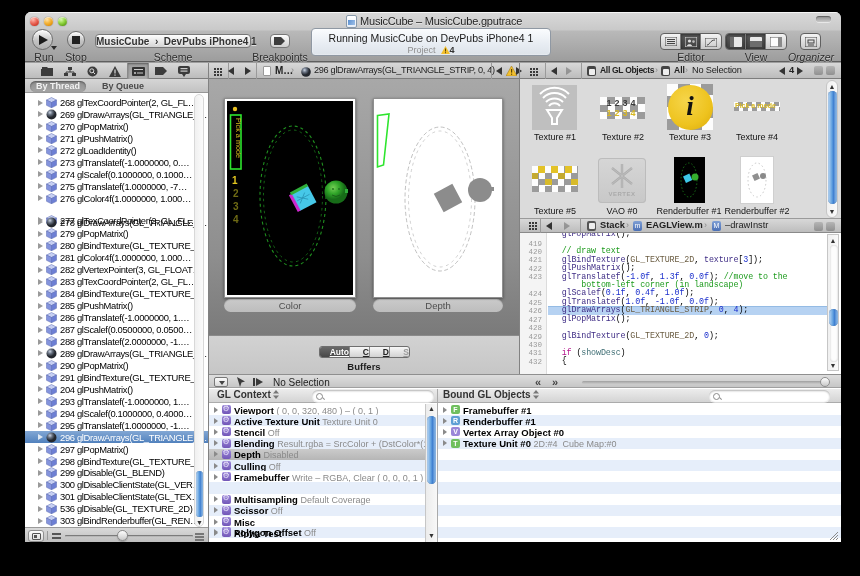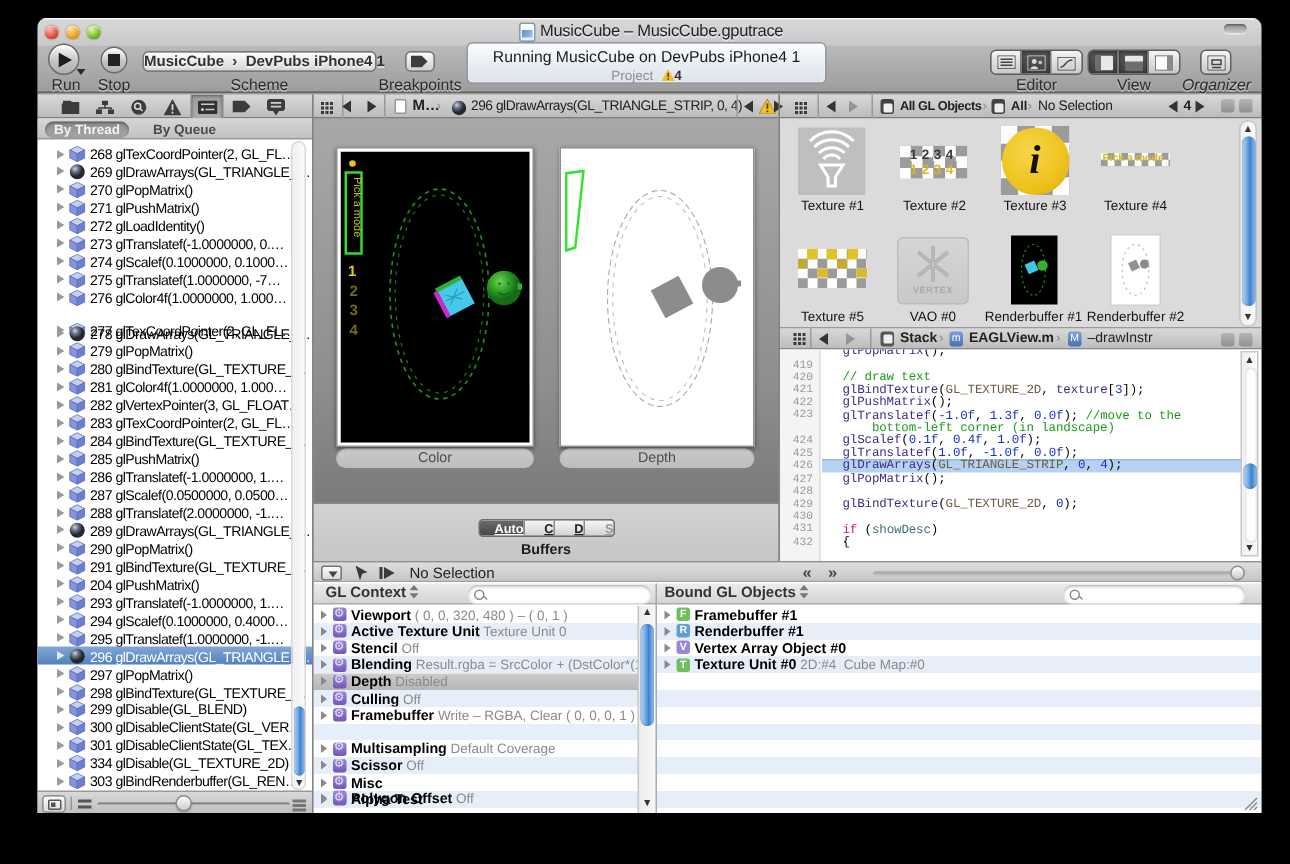--- a/index.html
+++ b/index.html
@@ -618,21 +618,21 @@
             </svg>
             <span class="stxt">301 glDisableClientState(GL_TEX…</span>
           </div>
 <div class="srow" style="top:408.8px;">
             <span class="disc"></span>
             <svg class="icn" width="11" height="11" viewBox="0 0 11 11">
               <polygon points="5.5,0.5 10.5,3 5.5,5.5 0.5,3" fill="#c6cff2" stroke="#5b6ab0" stroke-width=".5"></polygon>
               <polygon points="0.5,3 5.5,5.5 5.5,10.8 0.5,8.3" fill="#8494dd" stroke="#5b6ab0" stroke-width=".5"></polygon>
               <polygon points="10.5,3 5.5,5.5 5.5,10.8 10.5,8.3" fill="#6d7fd4" stroke="#5b6ab0" stroke-width=".5"></polygon>
             </svg>
-            <span class="stxt">334 glDisable(GL_TEXTURE_2D)</span>
+            <span class="stxt">536 glDisable(GL_TEXTURE_2D)</span>
           </div>
 <div class="srow" style="top:420.8px;">
             <span class="disc"></span>
             <svg class="icn" width="11" height="11" viewBox="0 0 11 11">
               <polygon points="5.5,0.5 10.5,3 5.5,5.5 0.5,3" fill="#c6cff2" stroke="#5b6ab0" stroke-width=".5"></polygon>
               <polygon points="0.5,3 5.5,5.5 5.5,10.8 0.5,8.3" fill="#8494dd" stroke="#5b6ab0" stroke-width=".5"></polygon>
               <polygon points="10.5,3 5.5,5.5 5.5,10.8 10.5,8.3" fill="#6d7fd4" stroke="#5b6ab0" stroke-width=".5"></polygon>
             </svg>
             <span class="stxt">303 glBindRenderbuffer(GL_REN…</span>
           </div>

